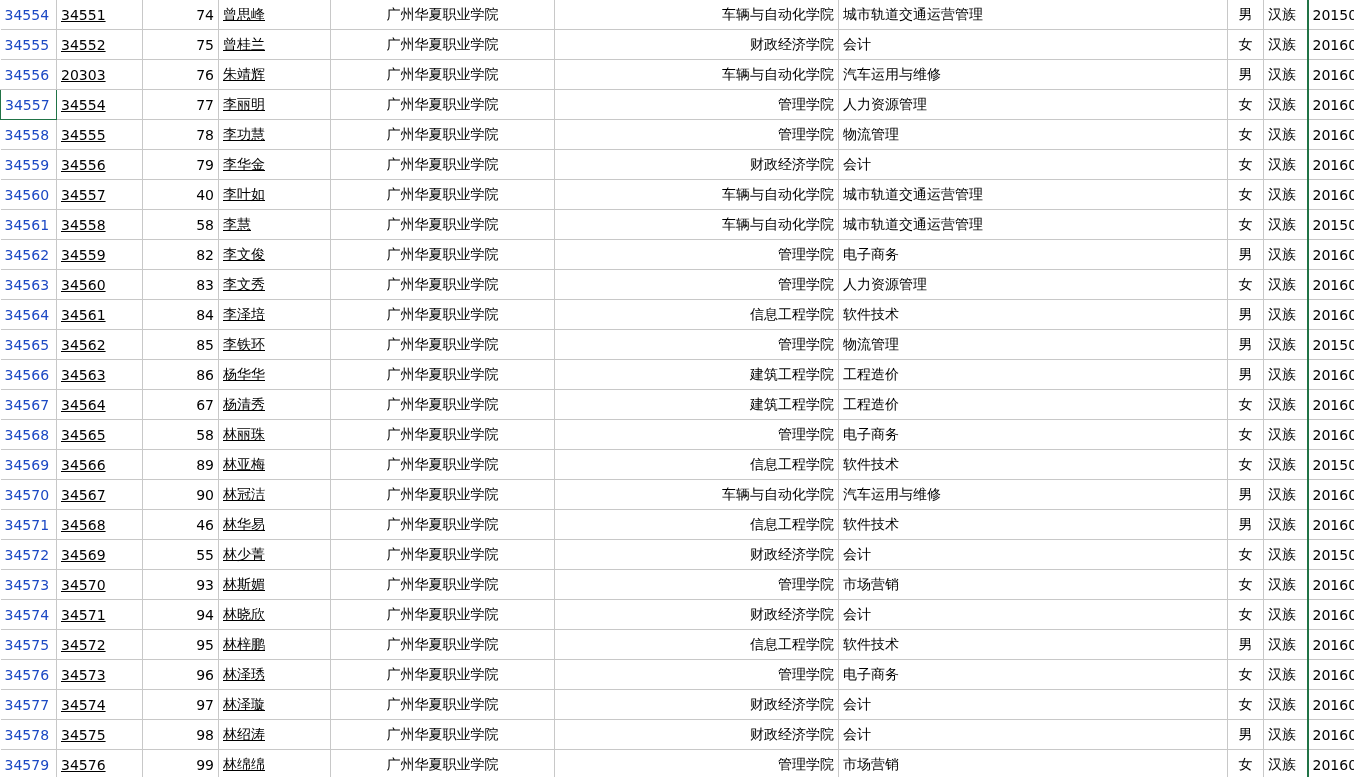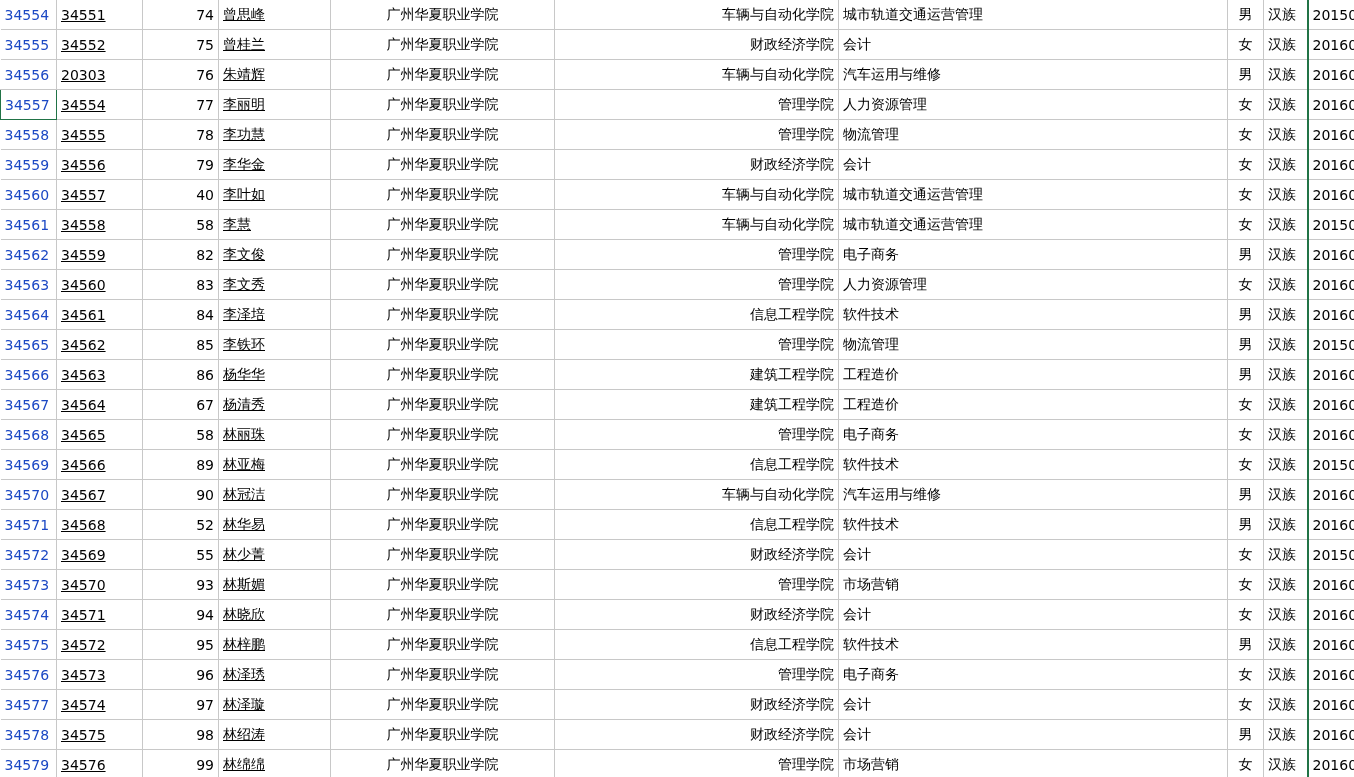--- a/index.html
+++ b/index.html
@@ -272,21 +272,21 @@
         <td class="c-school">广州华夏职业学院</td>
         <td class="c-college">车辆与自动化学院</td>
         <td class="c-major">汽车运用与维修</td>
         <td class="c-gender">男</td>
         <td class="c-nation">汉族</td>
         <td class="c-date lastcol-marker">201609</td>
       </tr>
       <tr>
         <td class="rowhead">34571</td>
         <td class="c-id">34568</td>
-        <td class="c-num">52</td>
+        <td class="c-num">46</td>
         <td class="c-name">林华易</td>
         <td class="c-school">广州华夏职业学院</td>
         <td class="c-college">信息工程学院</td>
         <td class="c-major">软件技术</td>
         <td class="c-gender">男</td>
         <td class="c-nation">汉族</td>
         <td class="c-date lastcol-marker">201609</td>
       </tr>
       <tr>
         <td class="rowhead">34572</td>

